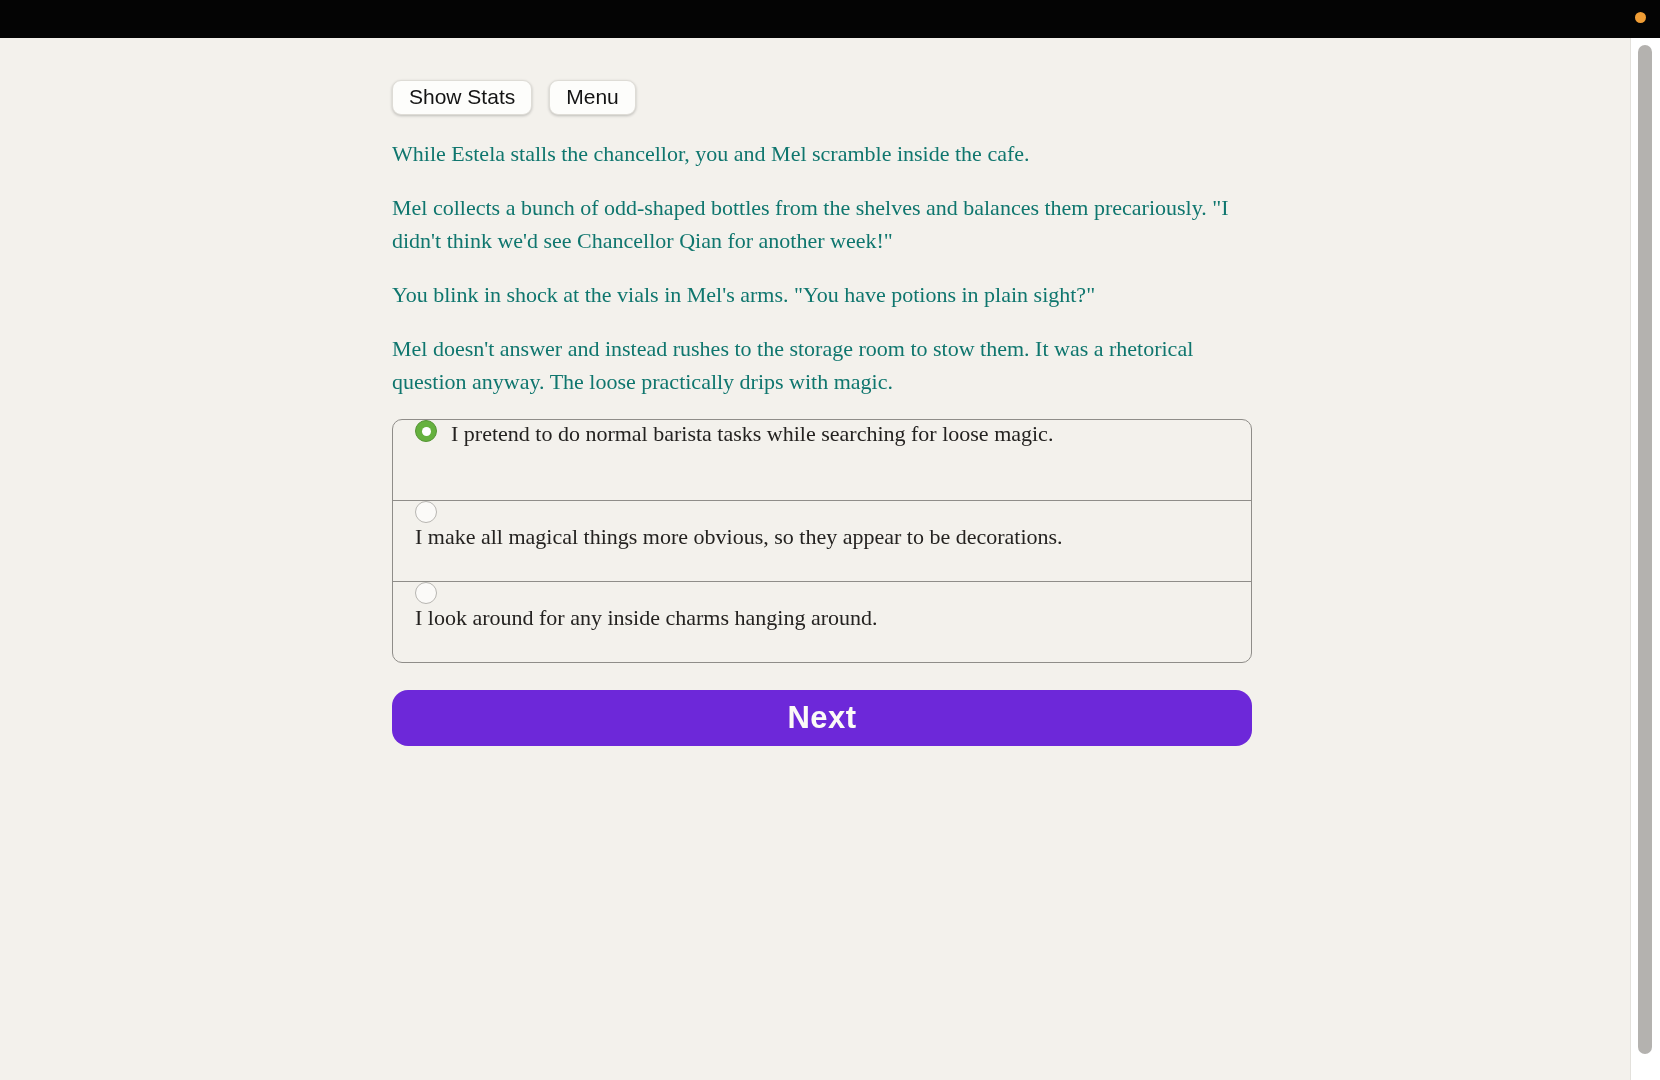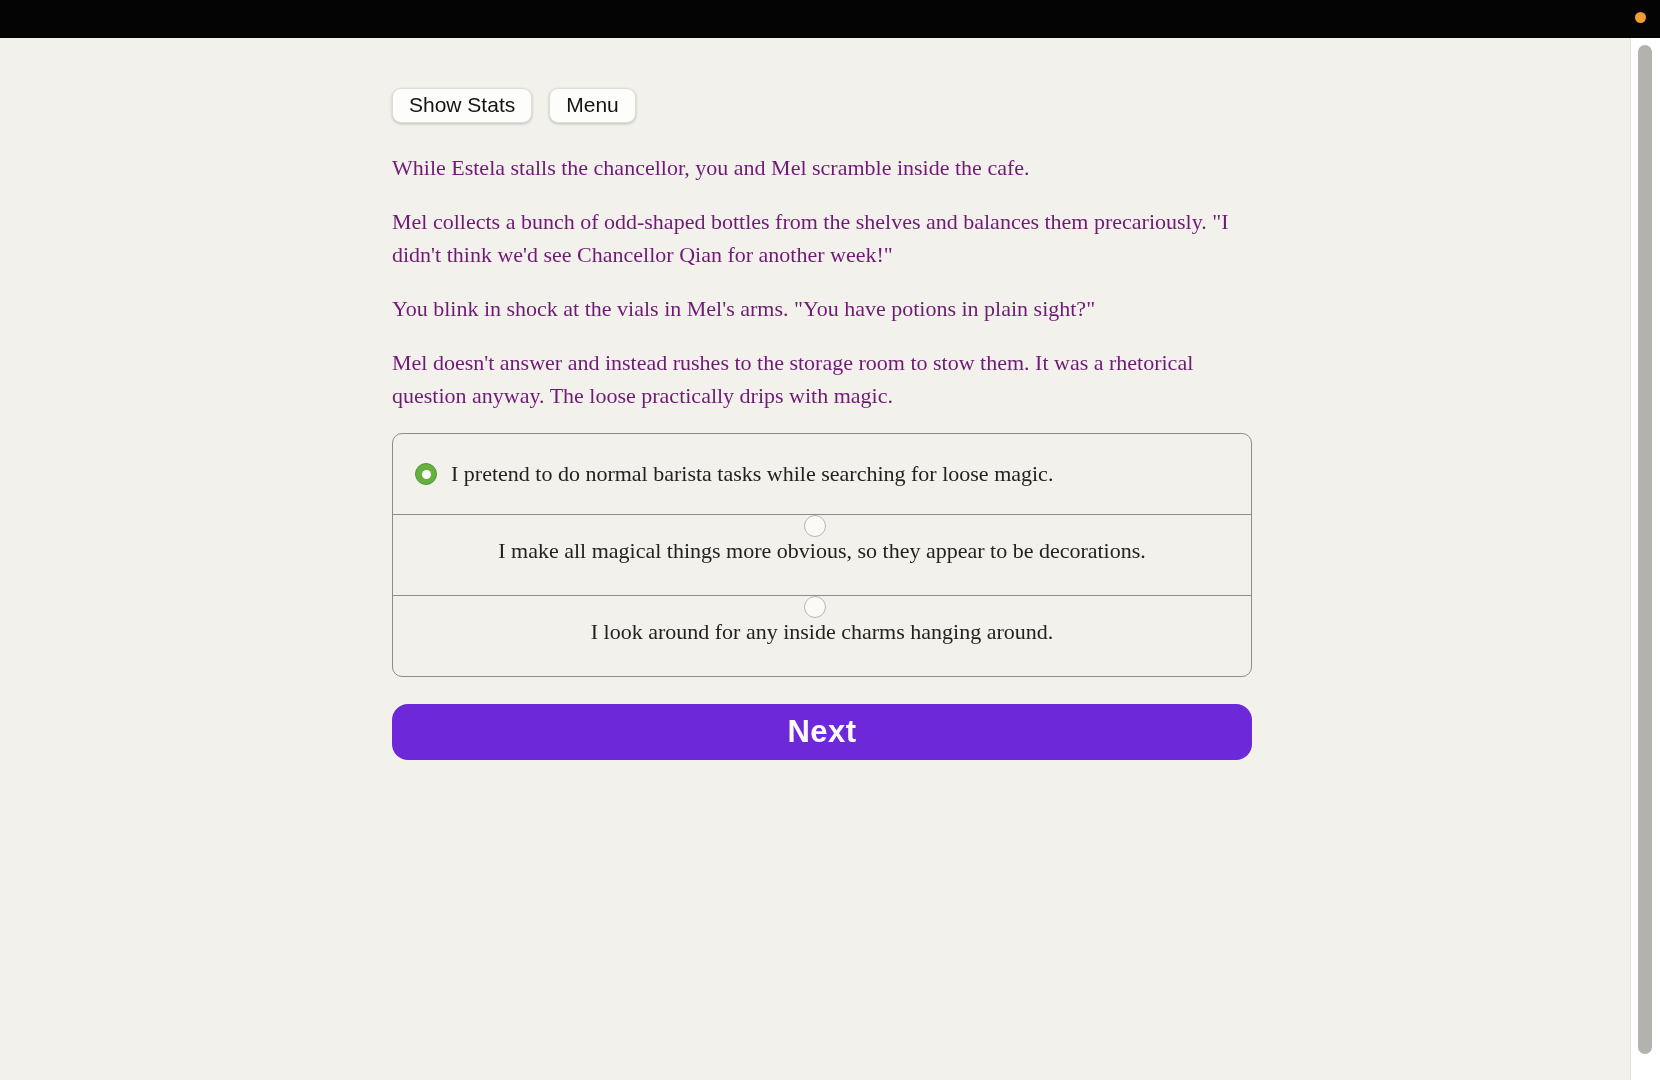--- a/index.html
+++ b/index.html
@@ -46,21 +46,21 @@
     left: 7px;
     width: 14px;
     height: calc(100% - 33px);
     border-radius: 8px;
     background: #b4b2af;
   }
 
   
   .content {
     position: absolute;
-    top: 38px;
+    top: 30px;
     left: 392px;
     width: 860px;
   }
 
   .toolbar {
     margin-top: 50px;
     display: flex;
     gap: 17px;
   }
   .ui-button {
@@ -70,40 +70,40 @@
     background: #fdfdfb;
     border: 1px solid #dedcd6;
     border-radius: 9px;
     padding: 4px 16px 6px 16px;
     box-shadow: 0 1px 3px rgba(0,0,0,0.22);
     cursor: pointer;
     line-height: 1.1;
   }
 
   .story {
-    margin-top: 28px;
+    margin-top: 22px;
     font-size: 22px;
     line-height: 33px;
-    color: #701a75;
+    color: #0f766e;
   }
   .story p {
     margin: 0 0 21px 0;
   }
 
   
   .choice-box {
     margin-top: 20px;
     border: 1px solid #8f8d89;
     border-radius: 10px;
     background: #f3f1ec;
     overflow: hidden;
   }
   .choice-row {
     display: flex;
-    align-items: center;
+    align-items: flex-start;
     height: 80px;
     padding: 0 22px;
     cursor: pointer;
   }
   .choice-row + .choice-row {
     border-top: 1px solid #8f8d89;
     flex-direction: column;
   }
   .radio {
     flex: 0 0 auto;

